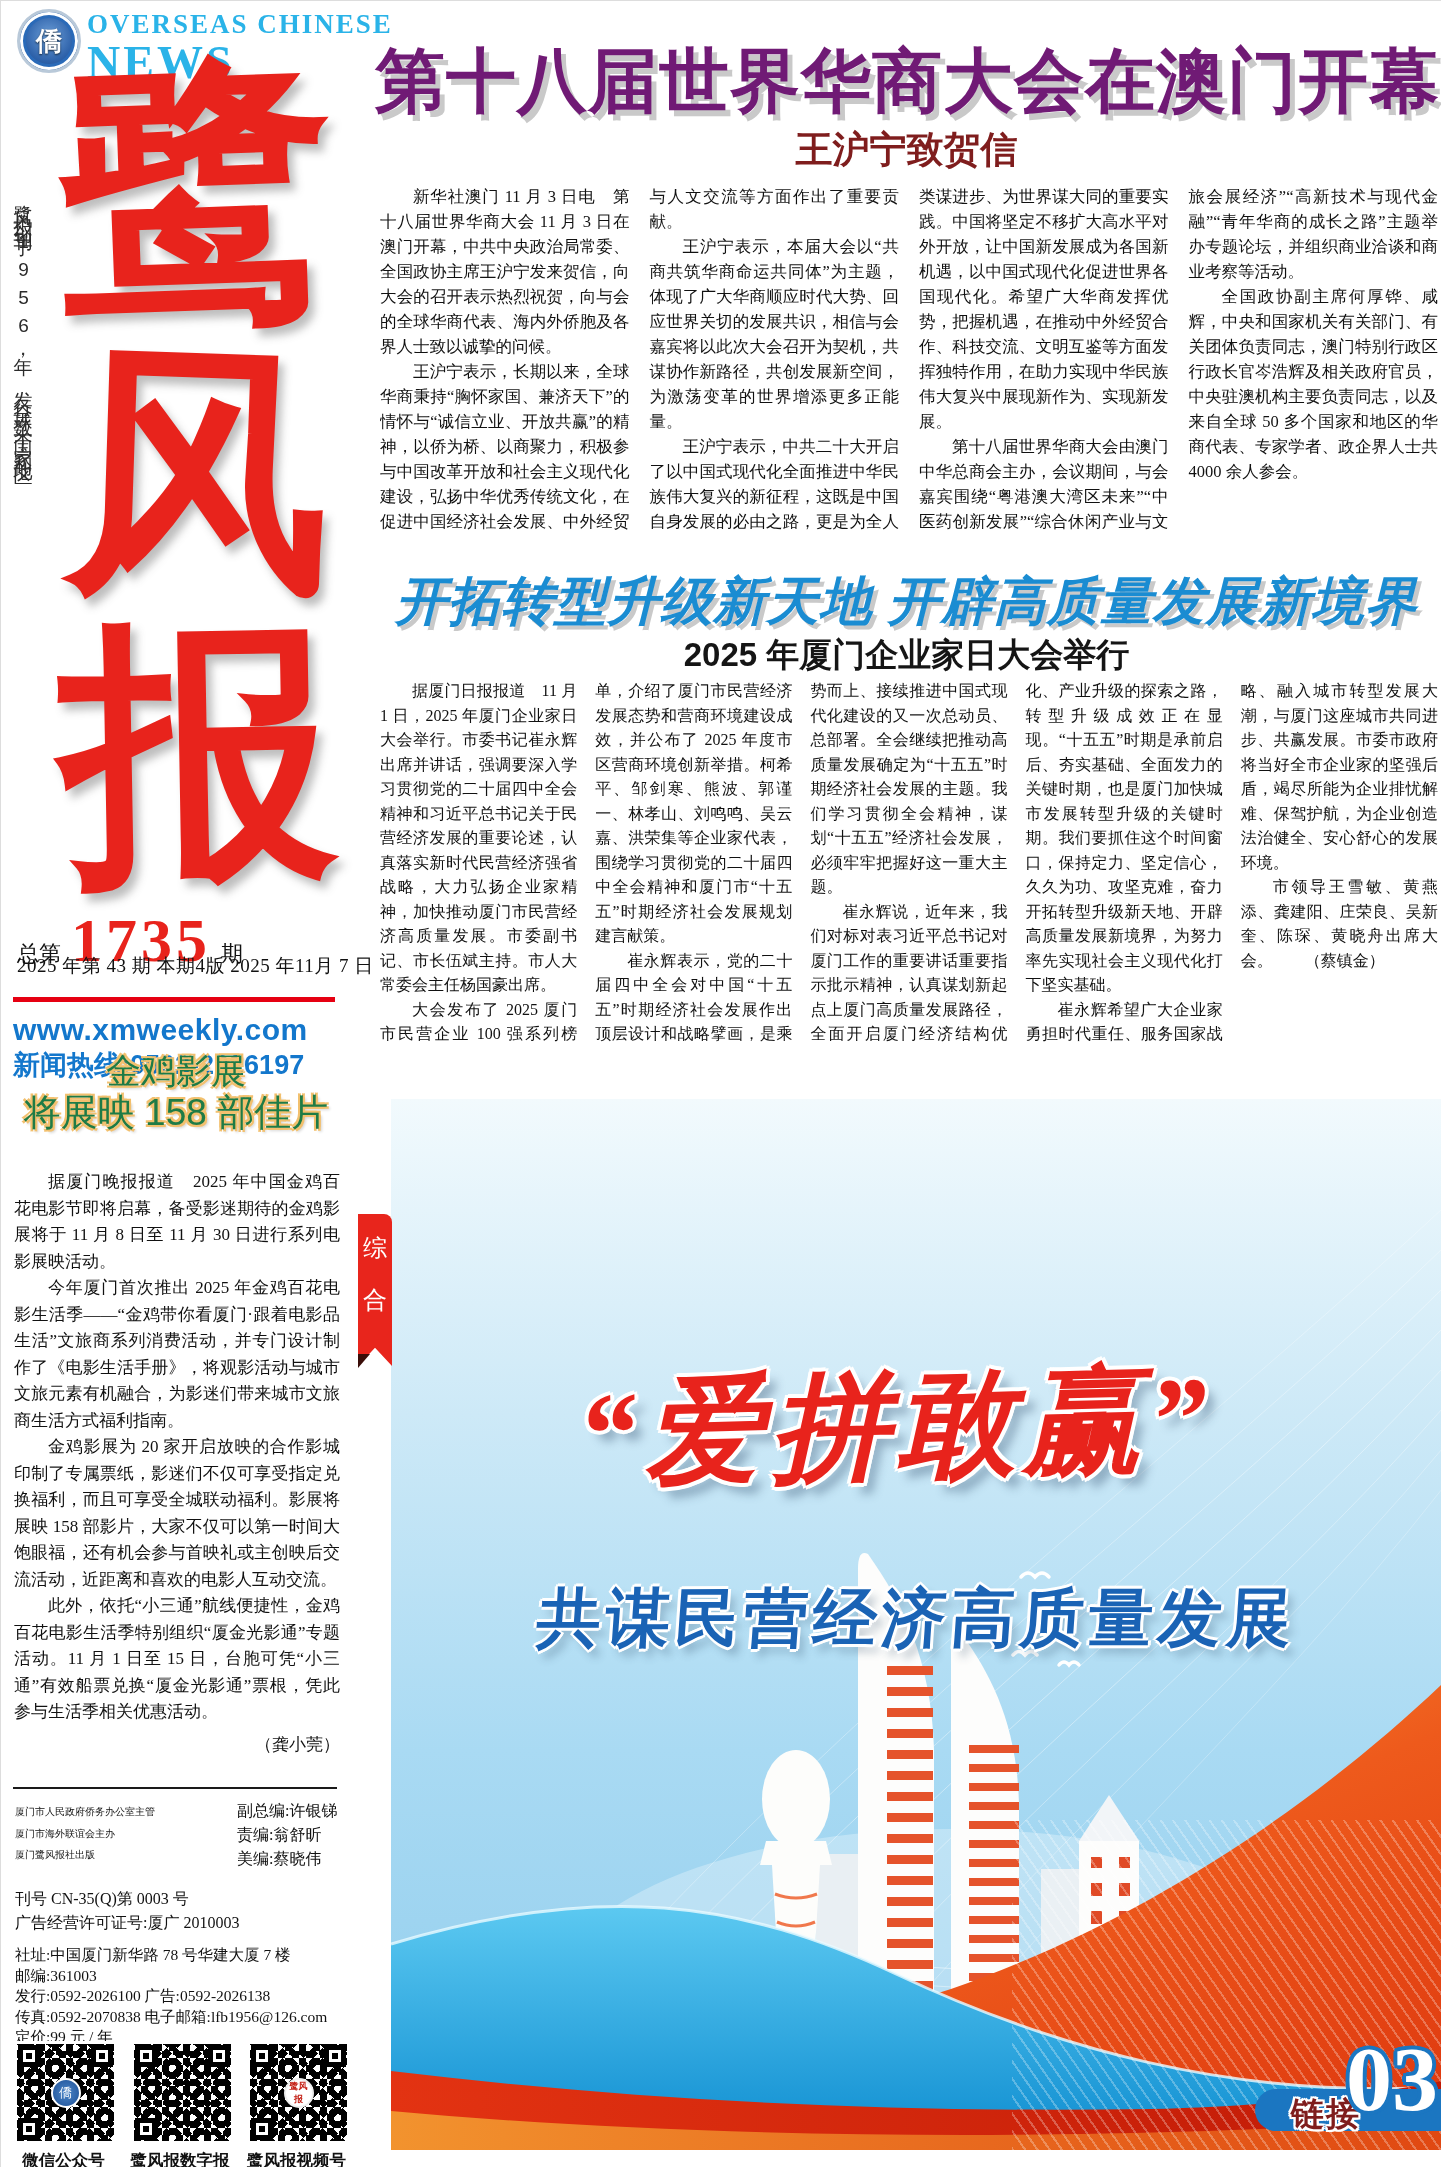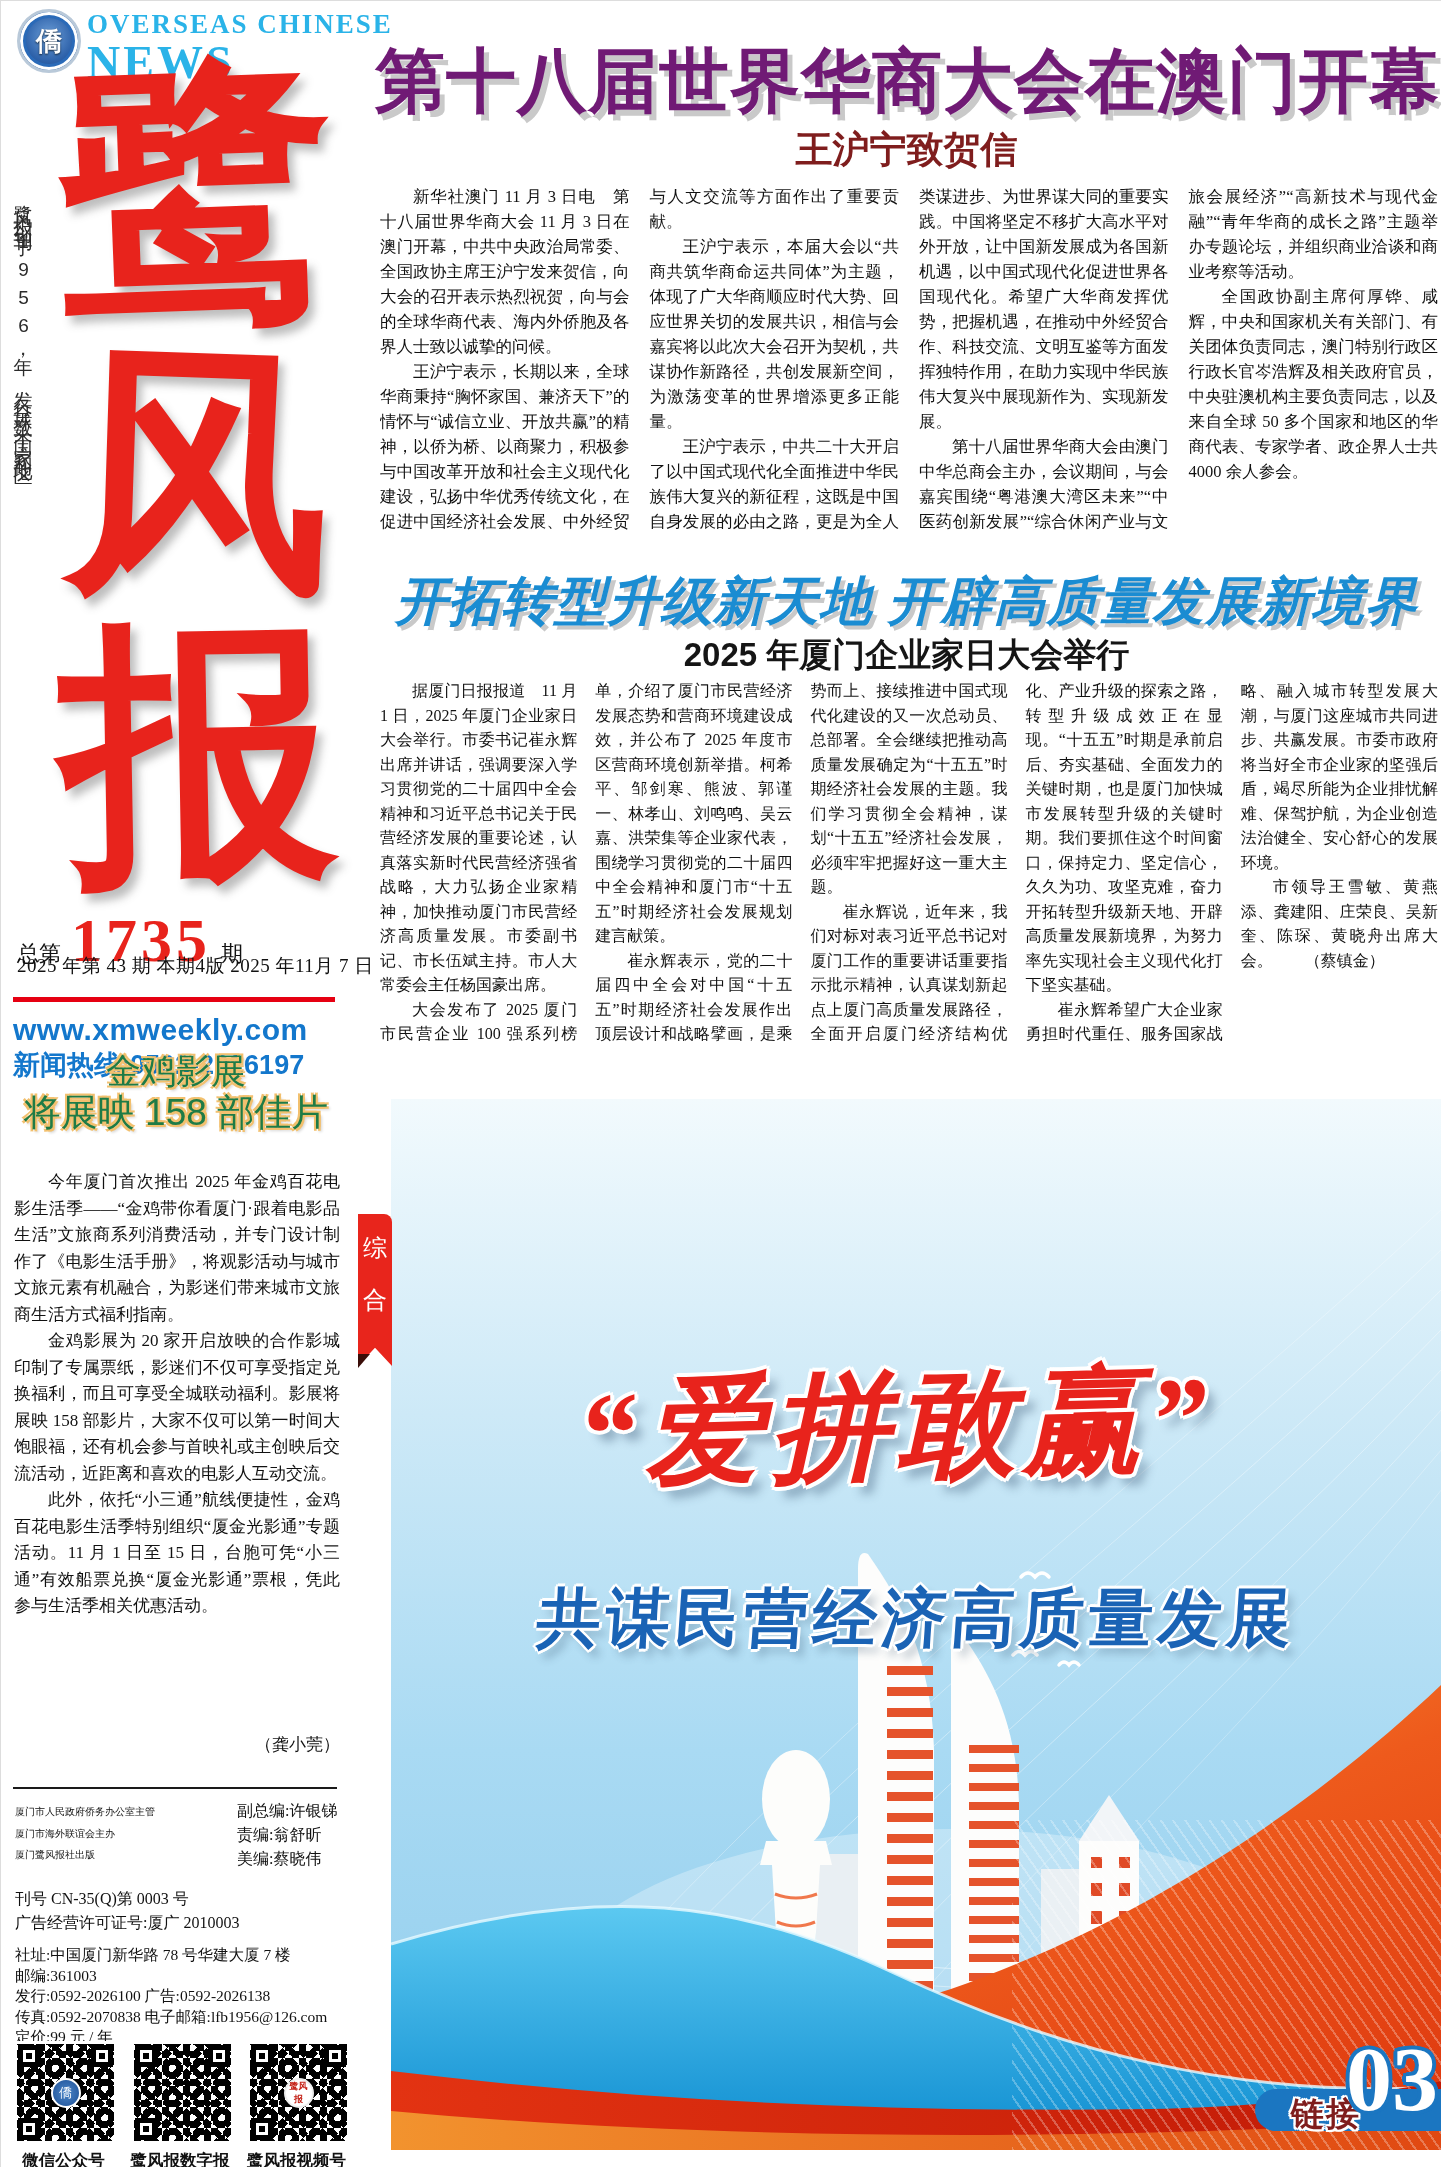--- a/index.html
+++ b/index.html
@@ -135,20 +135,21 @@
   <div class="abs date-line">2025 年第 43 期  本期4版  2025 年11月 7 日</div>
   <div class="abs red-rule"></div>
   <div class="abs website sans">www.xmweekly.com</div>
   <div class="abs hotline sans">新闻热线:0592-2026197</div>
 
   <div class="abs green-title sans">
     <div class="t1">金鸡影展</div>
     <div class="t2">将展映 158 部佳片</div>
   </div>
   <div class="abs left-body">
+      <p>据厦门晚报报道　2025 年中国金鸡百花电影节即将启幕，备受影迷期待的金鸡影展将于 11 月 8 日至 11 月 30 日进行系列电影展映活动。</p>
       <p>今年厦门首次推出 2025 年金鸡百花电影生活季——“金鸡带你看厦门·跟着电影品生活”文旅商系列消费活动，并专门设计制作了《电影生活手册》，将观影活动与城市文旅元素有机融合，为影迷们带来城市文旅商生活方式福利指南。</p>
       <p>金鸡影展为 20 家开启放映的合作影城印制了专属票纸，影迷们不仅可享受指定兑换福利，而且可享受全城联动福利。影展将展映 158 部影片，大家不仅可以第一时间大饱眼福，还有机会参与首映礼或主创映后交流活动，近距离和喜欢的电影人互动交流。</p>
       <p>此外，依托“小三通”航线便捷性，金鸡百花电影生活季特别组织“厦金光影通”专题活动。11 月 1 日至 15 日，台胞可凭“小三通”有效船票兑换“厦金光影通”票根，凭此参与生活季相关优惠活动。</p>
     </div>
   <div class="abs left-byline">（龚小莞）</div>
 
   <div class="abs divider"></div>
 
   <div class="abs f-org plain">
       <p>厦门市人民政府侨务办公室主管</p>

